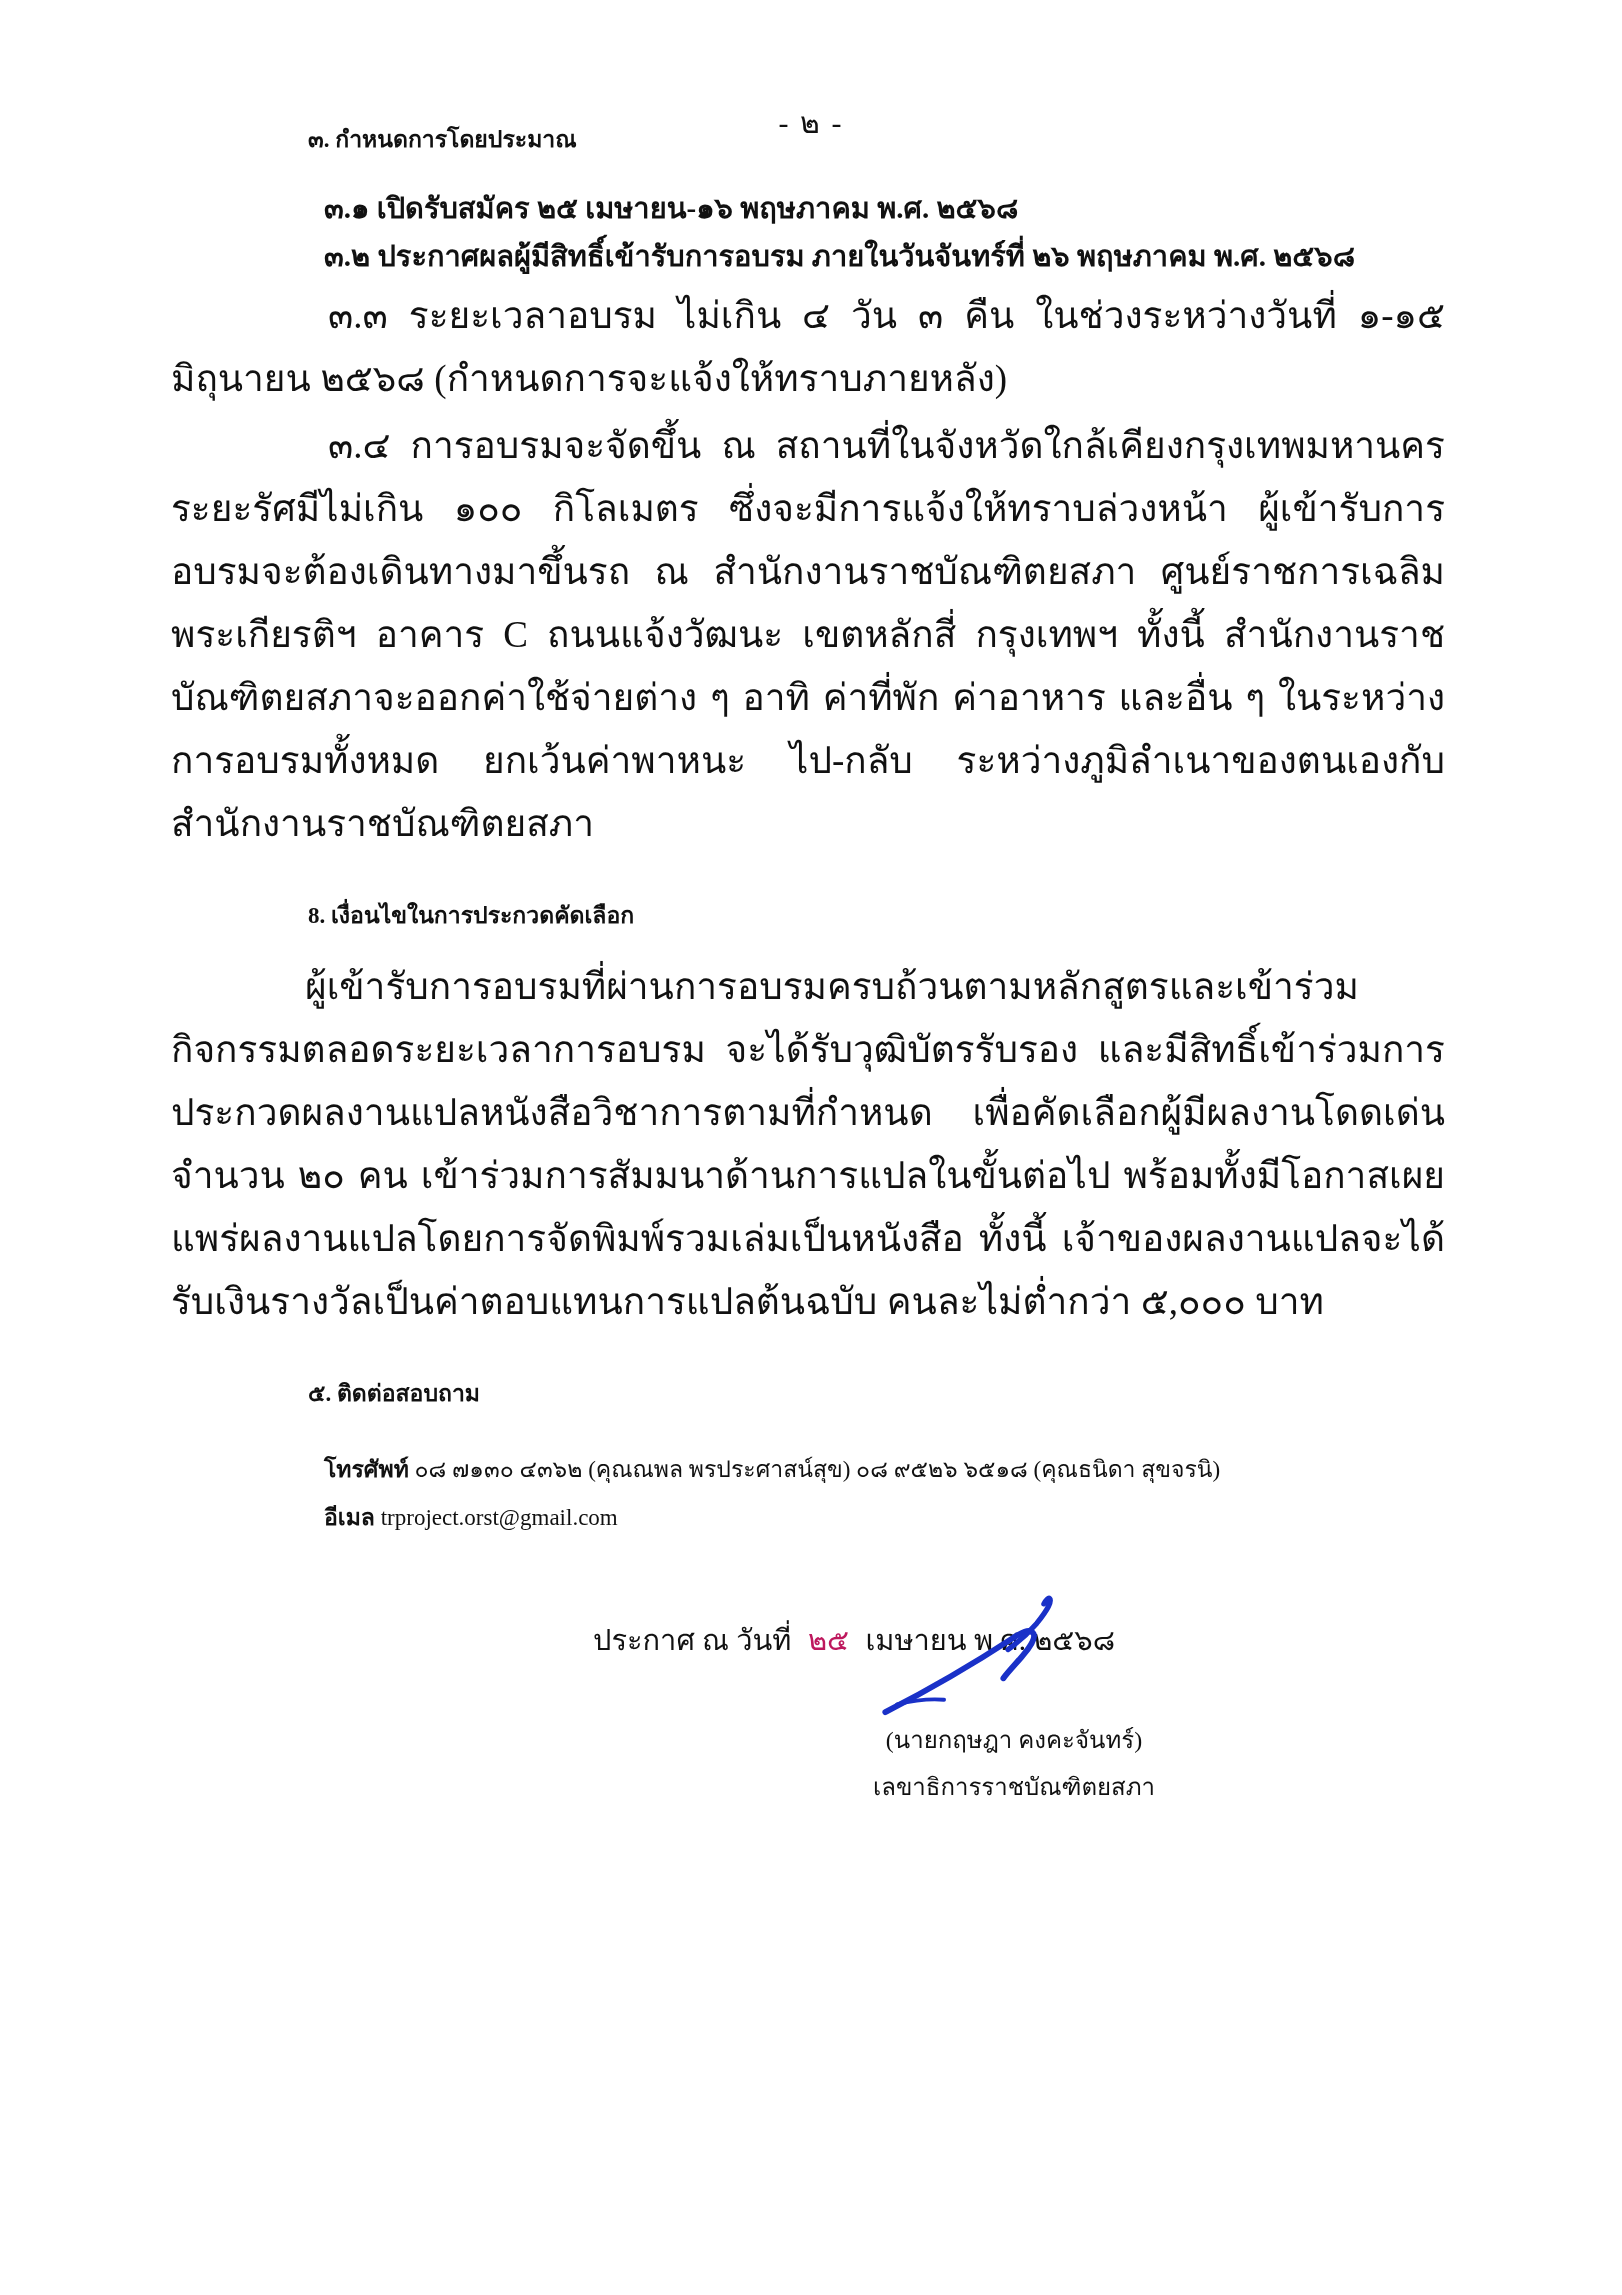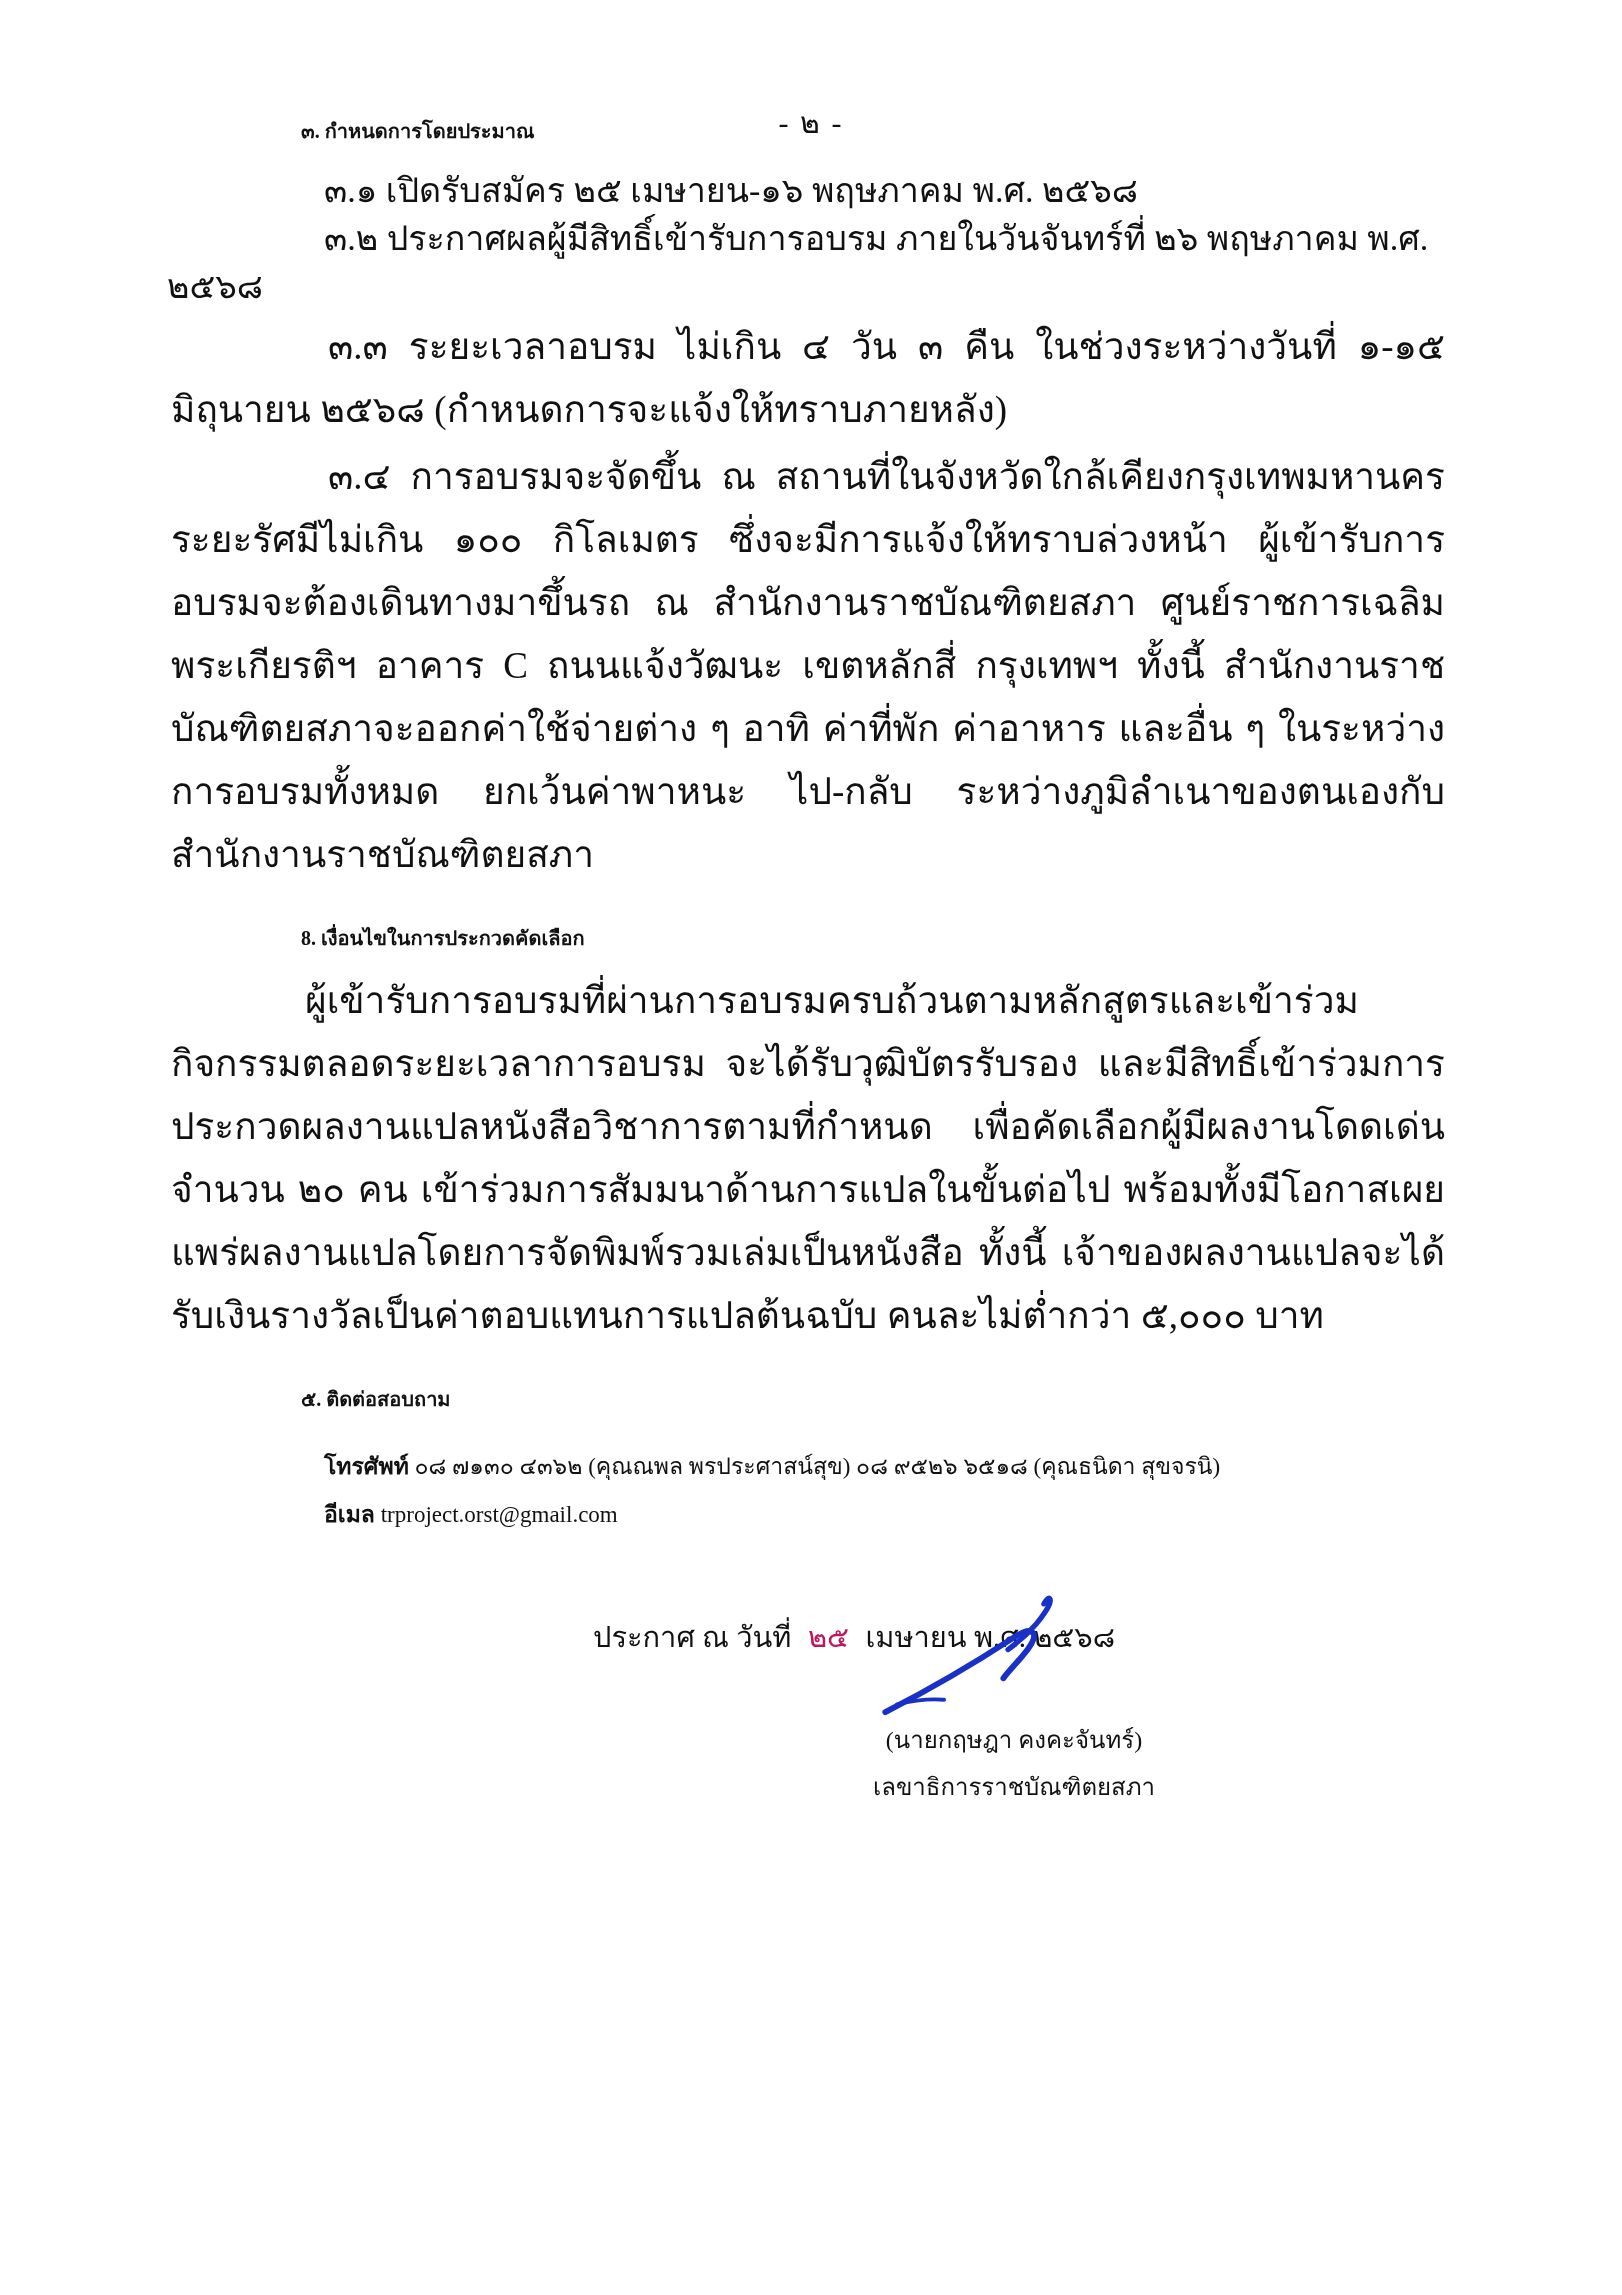--- a/index.html
+++ b/index.html
@@ -36,47 +36,48 @@
     left: 0;
     width: 1622px;
     text-align: center;
     font-size: 30px;
     letter-spacing: 2px;
     line-height: 1;
   }
 
   
   .heading {
-    font-size: 20px;
+    font-size: 23px;
     font-weight: bold;
     line-height: 1.0;
-    margin: 0;
+    margin: 7px;
     padding-left: 134px;
   }
 
   
   .para {
     font-size: 37px;
     line-height: 63px;
     margin: 4px;
     text-align: justify;
     text-justify: inter-word;
     word-spacing: 0.3px;
   }
 
   .para.indent   { text-indent: 134px; }
   .para.indent-sub { text-indent: 157px; }
 
   
   .subitem {
-    font-size: 34px;
+    font-size: 29px;
     line-height: 48px;
     margin: 0;
     text-indent: 157px;
     text-align: left;
+    font-weight: bold;
   }
 
   
   .gap-s  { height: 17px; }
   .gap-m  { height: 26px; }
   .gap-l  { height: 38px; }
   .gap-xl { height: 48px; }
 
   
   .contact-line {

